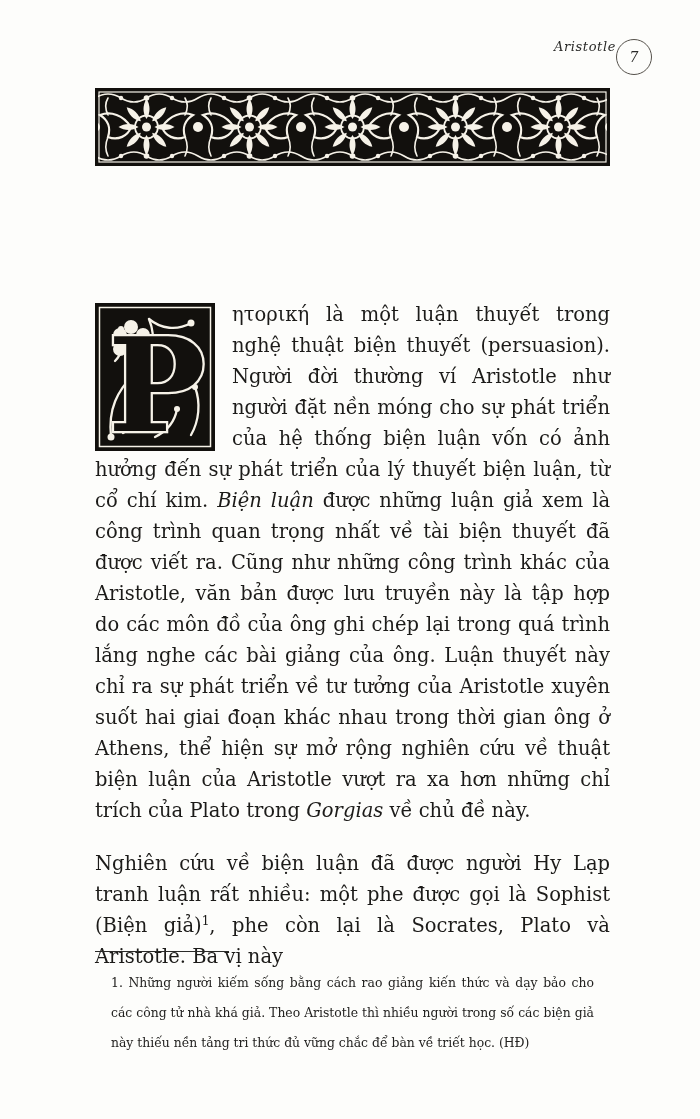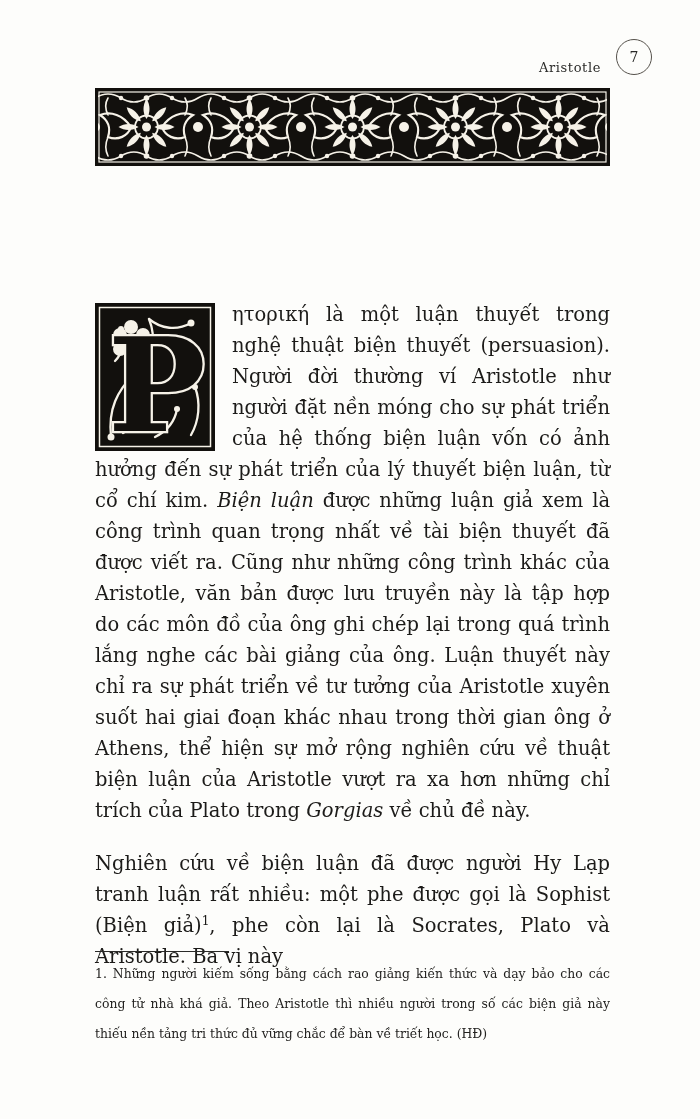--- a/index.html
+++ b/index.html
@@ -13,21 +13,21 @@
     width: 700px; height: 1119px;
     background: #fdfdfb;
     color: #1c1b19;
     overflow: hidden;
   }
 
   
   .running-head {
     position: absolute;
     top: 39px; right: 48px;
-    display: flex; align-items: flex-end; gap: 15px;
+    display: flex; align-items: flex-start;  font-style: italic;
   }
   .head-title {
     font-size: 13px;
     letter-spacing: 0.6px;
     color: #2a2a28;
   }
   .page-circle {
     width: 36px; height: 36px;
     border: 1.3px solid #55514b;
     border-radius: 50%;
@@ -77,21 +77,21 @@
     top: 951px; left: 95px;
     width: 515px;
   }
   .footnote-rule {
     width: 134px;
     border: 0;
     border-top: 1.5px solid #2a2a28;
     margin: 0 0 7px 0;
   }
   .footnote {
-    margin: 0;
+    margin: 16px;
     font-size: 12.4px;
     line-height: 30px;
     text-align: justify;
     color: #232220;
   }
 </style>
 </head>
 <body>
 
 <div class="page">

